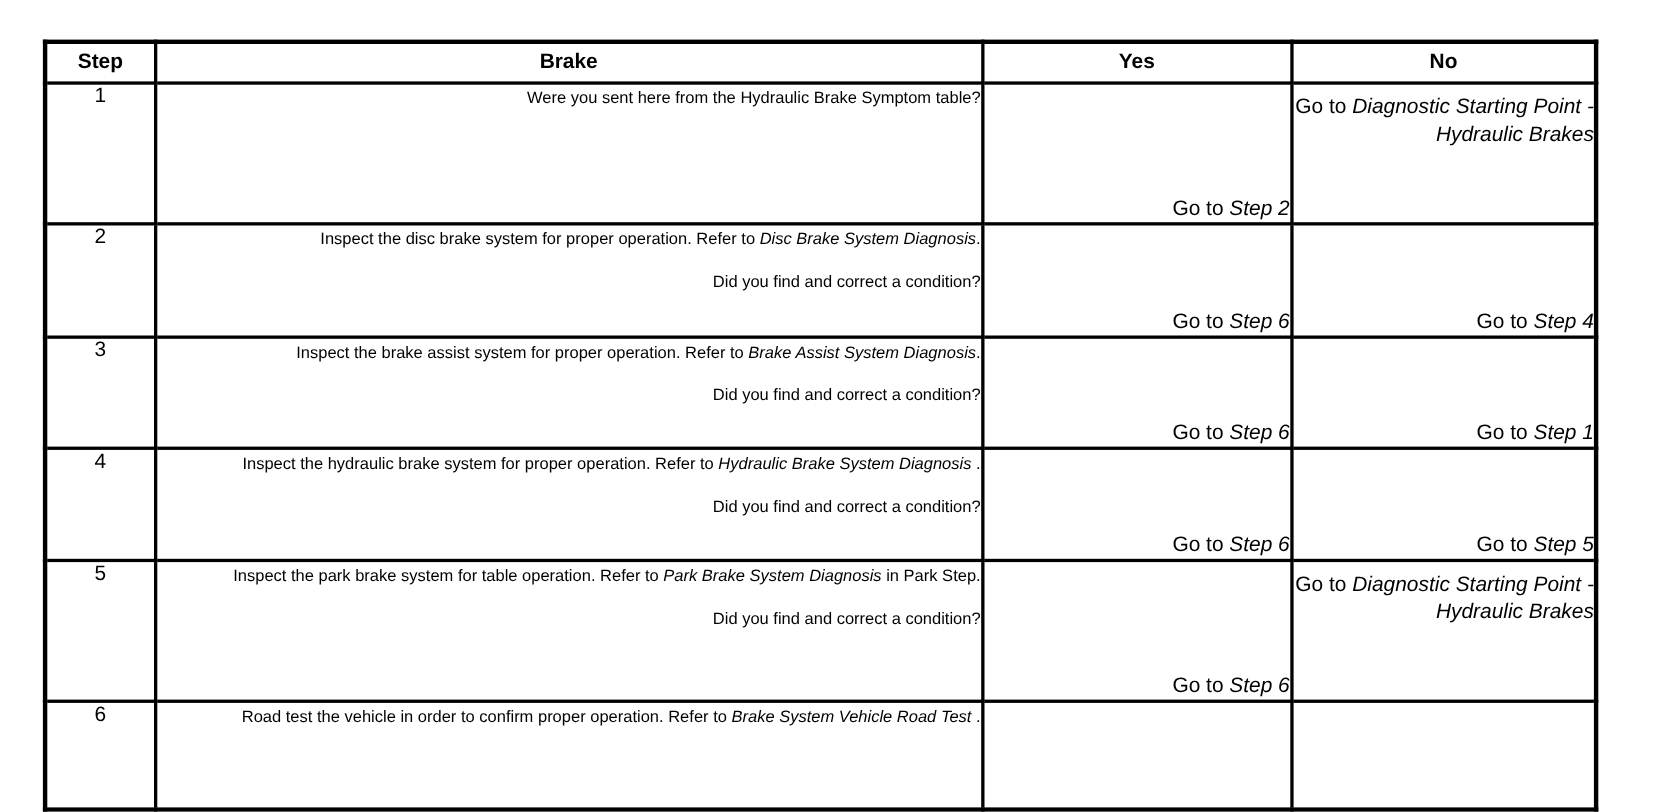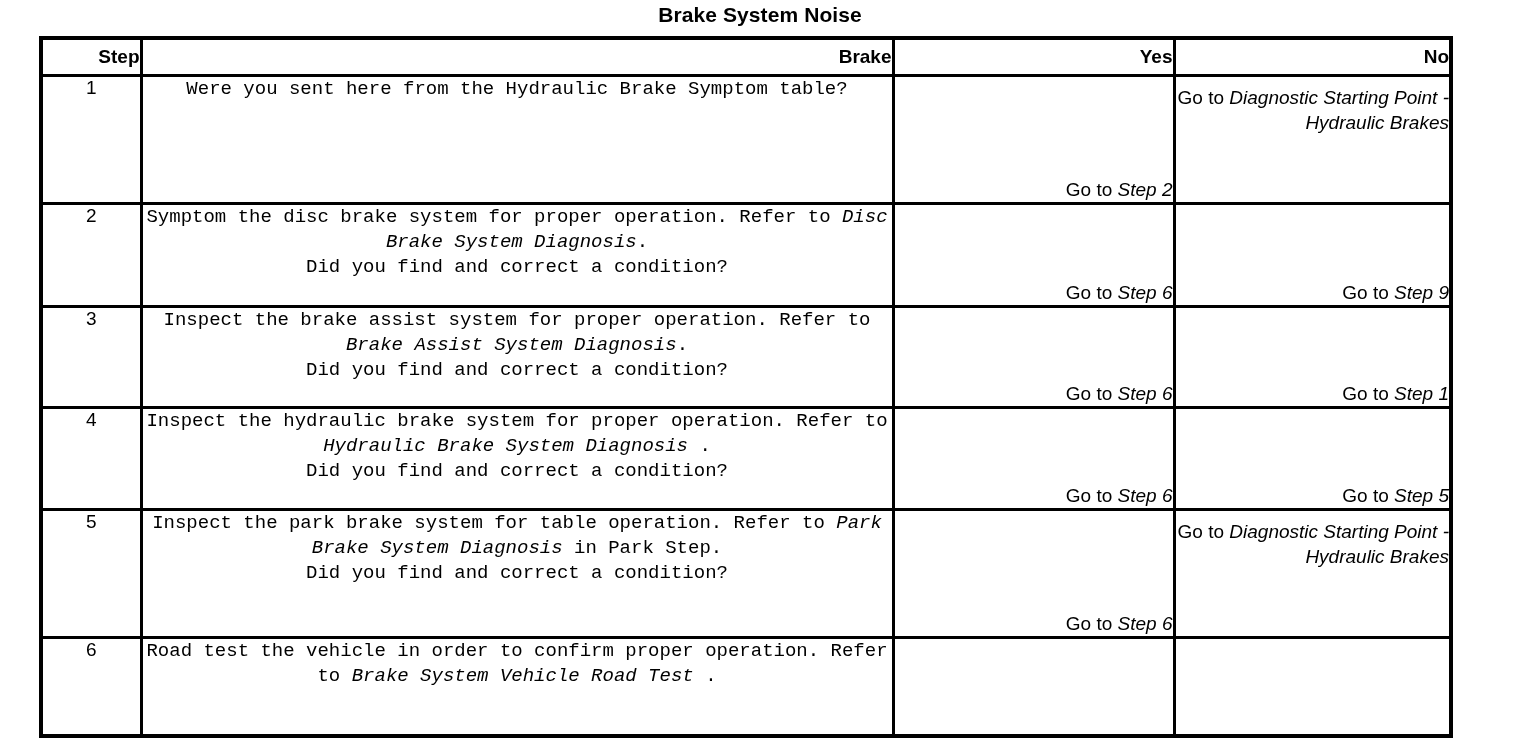--- a/index.html
+++ b/index.html
@@ -61,46 +61,45 @@
 
   
   col.c-step   { width: 100px; }
   col.c-action { width: 752px; }
   col.c-yes    { width: 281px; }
   col.c-no     { width: 277px; }
 
   
   .hdr th {
     height: 34px;
-    text-align: right;
+    text-align: center;
     vertical-align: middle;
     font-size: 19px;
     font-weight: bold;
     line-height: 22px;
   }
 
   
   .cell-step {
     text-align: center;
     vertical-align: middle;
     font-size: 19px;
     font-weight: normal;
   }
 
   .cell-action {
     vertical-align: top;
-    text-align: center;
-    font-size: 19px;
+    text-align: right;
+    font-size: 15px;
     line-height: 25px;
     padding: 8px 10px 6px 10px;
-    font-family: Liberation Mono, monospace;
   }
 
   .action-para { margin: 0; }
-  .action-para + .action-para { }
+  .action-para + .action-para { margin-top: 14px; }
 
   .cell-answer {
     text-align: right;
     font-size: 19px;
     line-height: 25px;
     padding: 6px 8px 6px 8px;
   }
   .cell-answer.v-bottom { vertical-align: bottom; }
   .cell-answer.v-top    { vertical-align: top; padding-top: 8px; }
 
@@ -112,21 +111,20 @@
   .r3 td { height: 98px; }
   .r4 td { height: 99px; }
   .r5 td { height: 117px; }
   .r6 td { height: 95px; }
 </style>
 </head>
 <body>
 
 <div class="page">
 
-  <div class="doc-title">Brake System Noise</div>
 
   <table class="diag-table">
     <colgroup>
       <col class="c-step">
       <col class="c-action">
       <col class="c-yes">
       <col class="c-no">
     </colgroup>
     <thead>
       <tr class="hdr">
@@ -141,25 +139,25 @@
           <td class="cell-step">1</td>
           <td class="cell-action">
             <p class="action-para"><span>Were you sent here from the Hydraulic Brake Symptom table?</span></p>
           </td>
           <td class="cell-answer v-bottom"><span>Go to </span><span class="ital">Step 2</span></td>
           <td class="cell-answer v-top"><span>Go to </span><span class="ital">Diagnostic Starting Point - Hydraulic Brakes</span></td>
         </tr>
         <tr class="r2">
           <td class="cell-step">2</td>
           <td class="cell-action">
-            <p class="action-para"><span>Symptom the disc brake system for proper operation. Refer to </span><span class="ital">Disc Brake System Diagnosis</span><span>.</span></p>
+            <p class="action-para"><span>Inspect the disc brake system for proper operation. Refer to </span><span class="ital">Disc Brake System Diagnosis</span><span>.</span></p>
             <p class="action-para"><span>Did you find and correct a condition?</span></p>
           </td>
           <td class="cell-answer v-bottom"><span>Go to </span><span class="ital">Step 6</span></td>
-          <td class="cell-answer v-bottom"><span>Go to </span><span class="ital">Step 9</span></td>
+          <td class="cell-answer v-bottom"><span>Go to </span><span class="ital">Step 4</span></td>
         </tr>
         <tr class="r3">
           <td class="cell-step">3</td>
           <td class="cell-action">
             <p class="action-para"><span>Inspect the brake assist system for proper operation. Refer to </span><span class="ital">Brake Assist System Diagnosis</span><span>.</span></p>
             <p class="action-para"><span>Did you find and correct a condition?</span></p>
           </td>
           <td class="cell-answer v-bottom"><span>Go to </span><span class="ital">Step 6</span></td>
           <td class="cell-answer v-bottom"><span>Go to </span><span class="ital">Step 1</span></td>
         </tr>

